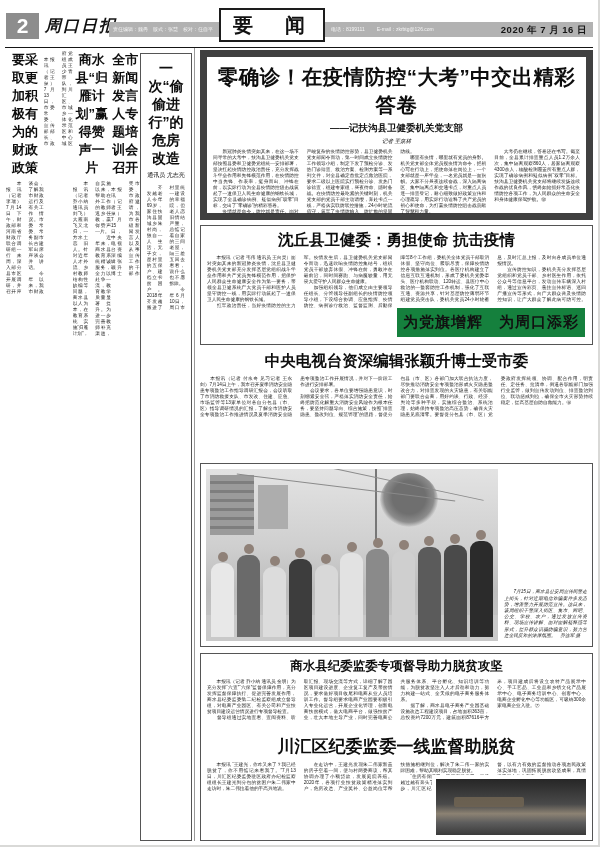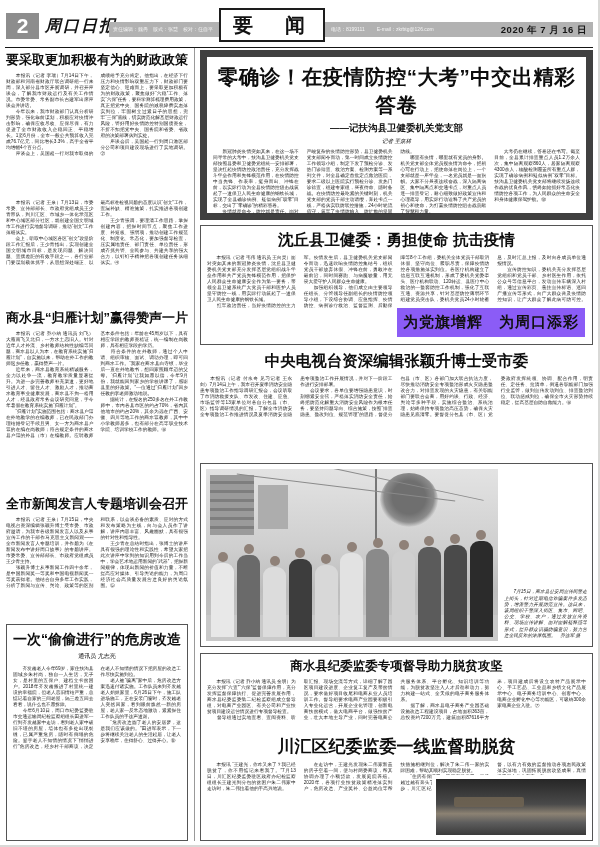--- a/index.html
+++ b/index.html
@@ -32,21 +32,21 @@
   .sectionbox {
     position:absolute; left:214px; top:2px; width:106px; height:34px;
     border:2px solid #1d1d1d; background:#fff; text-align:center;
     font-family:"Liberation Serif", serif; font-weight:bold;
     font-size:20px; line-height:30px; letter-spacing:6px; z-index:2;
   }
   .headrule { border-top:1.6px solid #151515; margin-top:1px; }
 
   
   .content { display:flex; height:793px; }
-  .leftcol { width:190px; padding:3px 6px 0 1px; border-right:1px solid #999; display:flex; flex-direction:column; }
+  .leftcol { width:190px; padding:3px 6px 0 1px; border-right:1px solid #999; display:flex; flex-direction:row; }
   .maincol { flex:1; padding:2px 0 0 5px; display:flex; flex-direction:column; }
 
   h1,h2,h3,h4 { font-weight:bold; text-align:center; color:#0d0d0d; }
   .tinytext {
     font-size:4.7px; line-height:6px; text-align:justify; color:#1c1c1c;
     white-space:pre-line; overflow:hidden; -webkit-text-size-adjust:none;
   }
   .cols2 { column-count:2; column-gap:7px; }
   .cols4 { column-count:4; column-gap:8px; }
 
@@ -70,21 +70,21 @@
   .mainbox .subtitle { text-align:center; font-size:9.5px; font-weight:bold; margin-top:3px; }
   .mainbox .byline { text-align:center; font-size:5.5px; margin:3px 0 4px 0; font-family:"Liberation Serif",serif; font-style:italic; }
   .mainbox .tinytext { height:102px; }
 
   
   .shenqiubox { border:1px solid #555; margin-top:5px; padding:4px 6px; height:120px; position:relative; }
   .shenqiubox h2 { font-size:15.5px; margin-bottom:4px; }
   .shenqiubox .tinytext { height:92px; }
   .slogan {
     position:absolute; right:7px; bottom:7px; width:188px; height:29px;
-    background:#8b5cf6; box-shadow:0 0 0 5px #fff;
+    background:#15803d; box-shadow:0 0 0 5px #fff;
     display:flex; align-items:center; justify-content:center;
     font-size:15px; font-weight:bold; letter-spacing:1px; color:#111;
   }
 
   
   .firesec { margin-top:6px; height:108px; }
   .firesec h2 { font-size:15.5px; margin-bottom:4px; }
   .firesec .tinytext { height:80px; }
 
   

